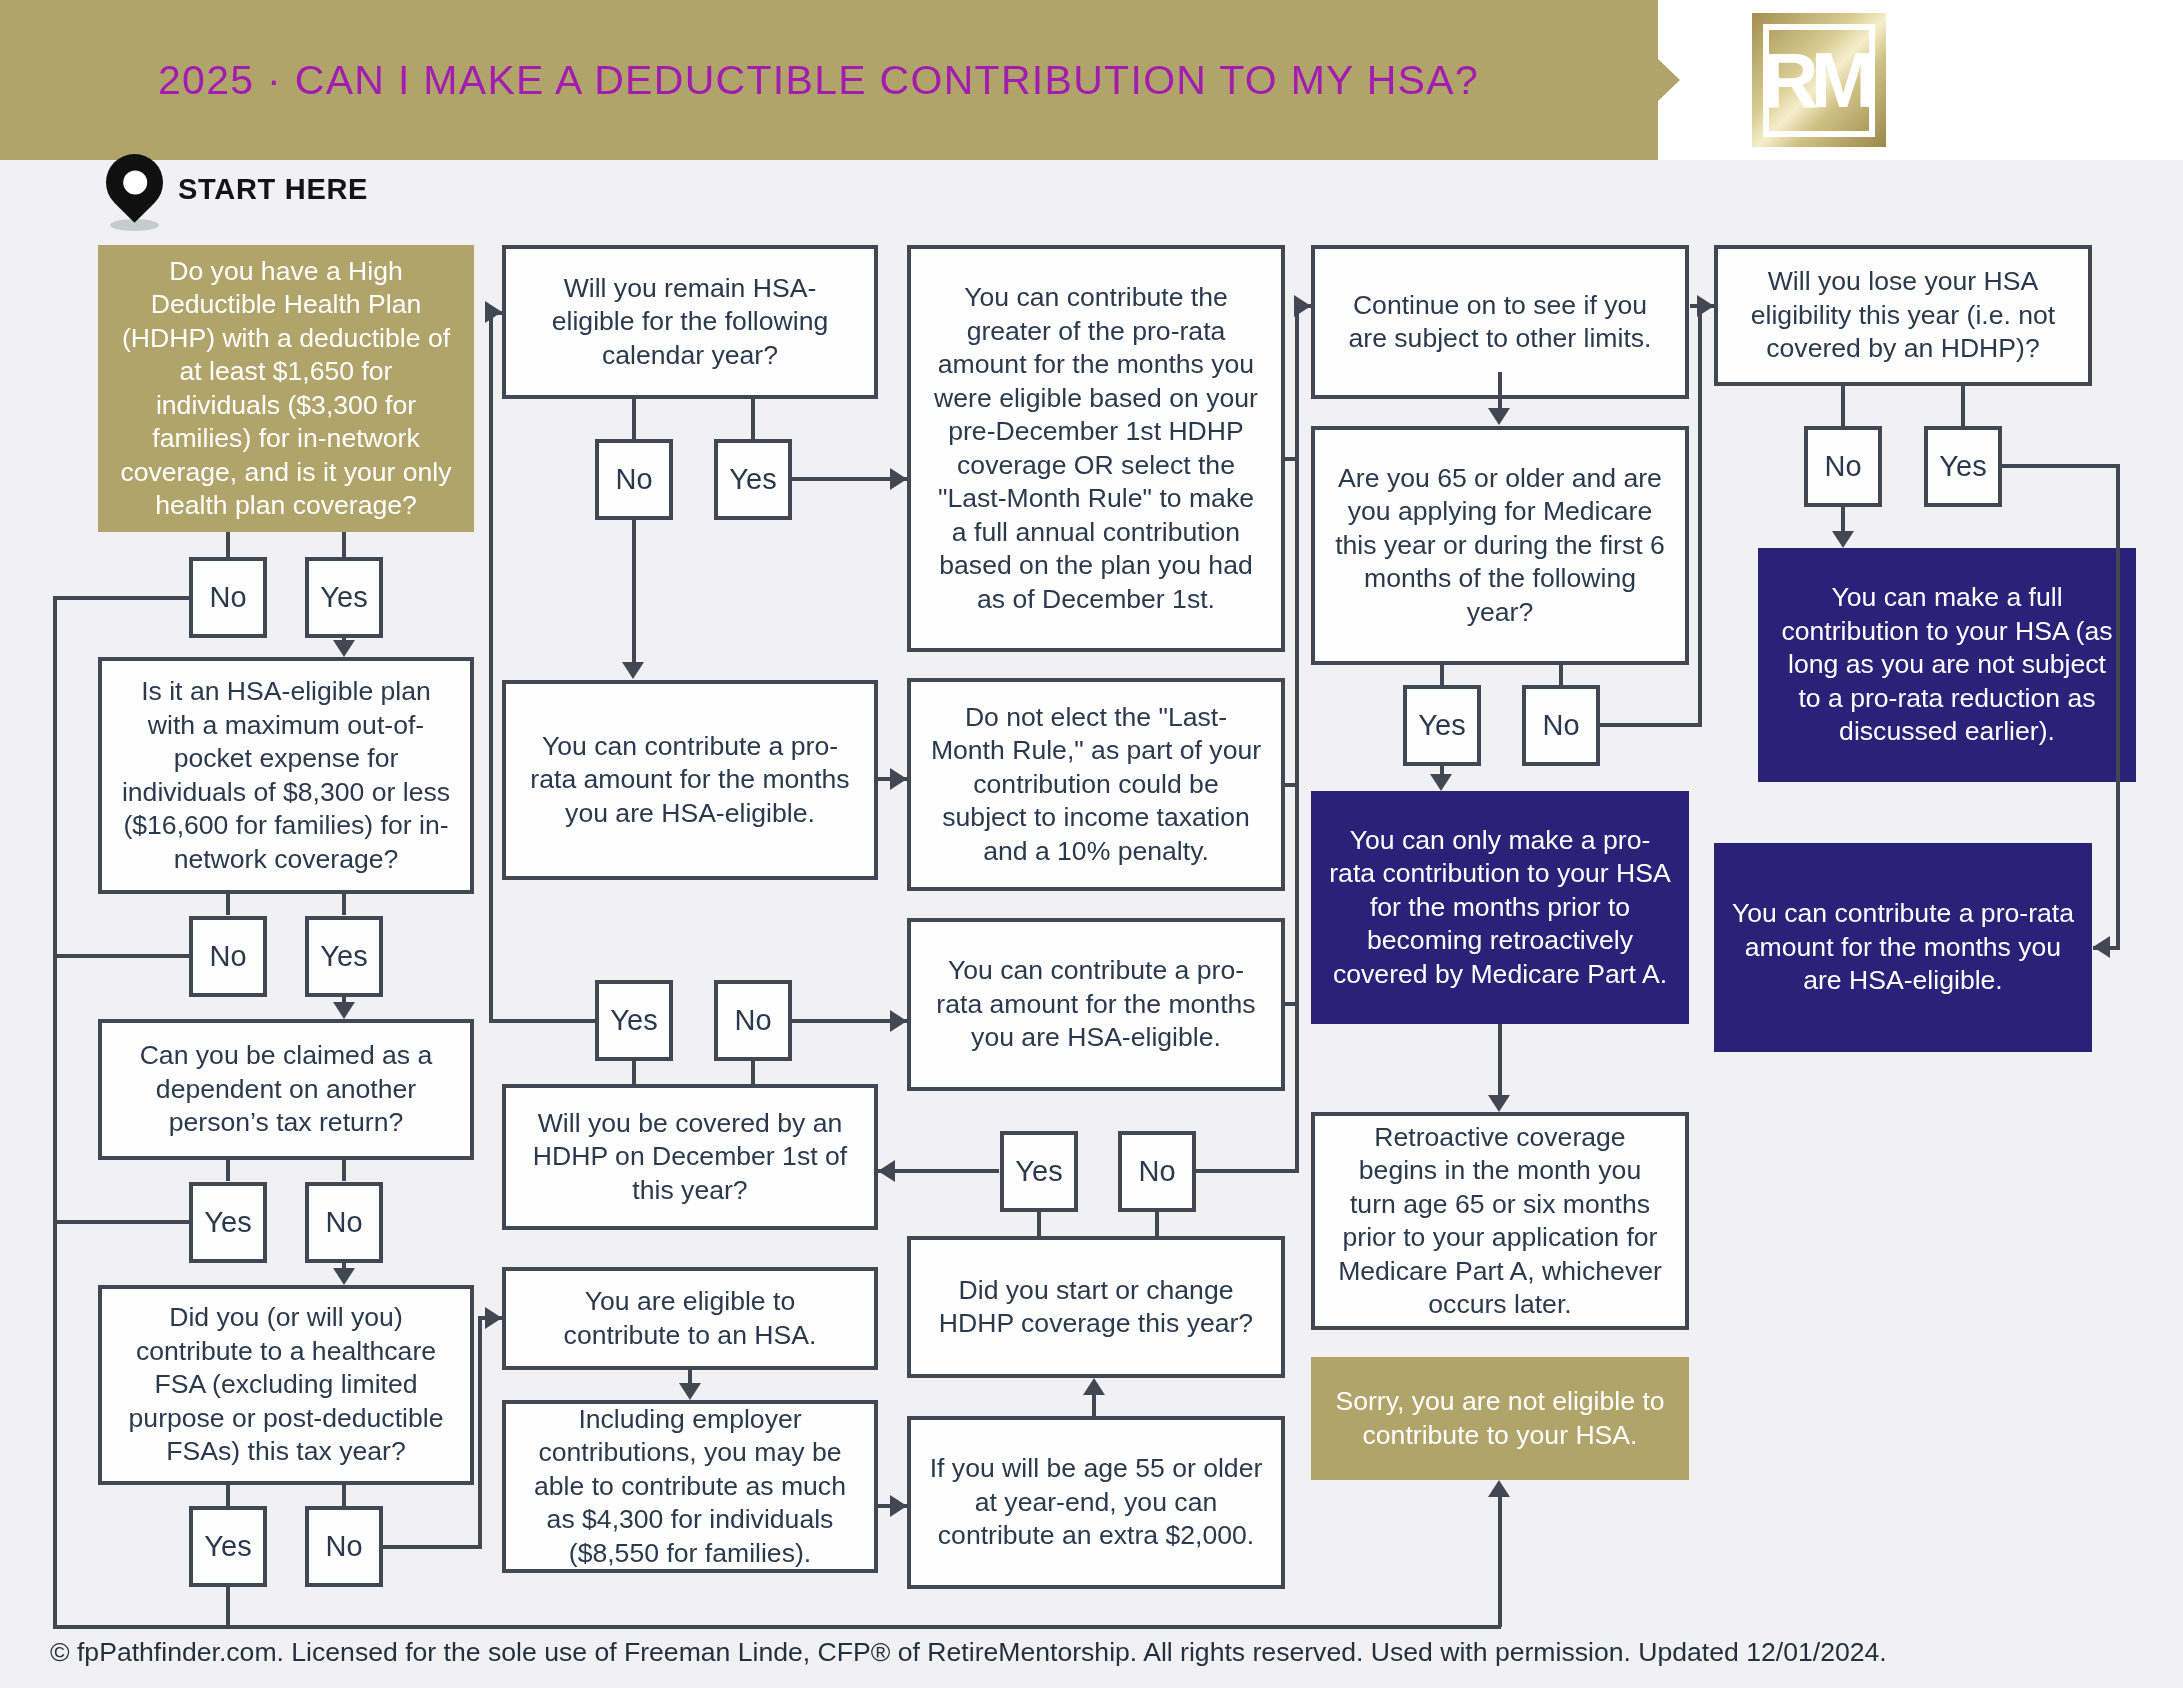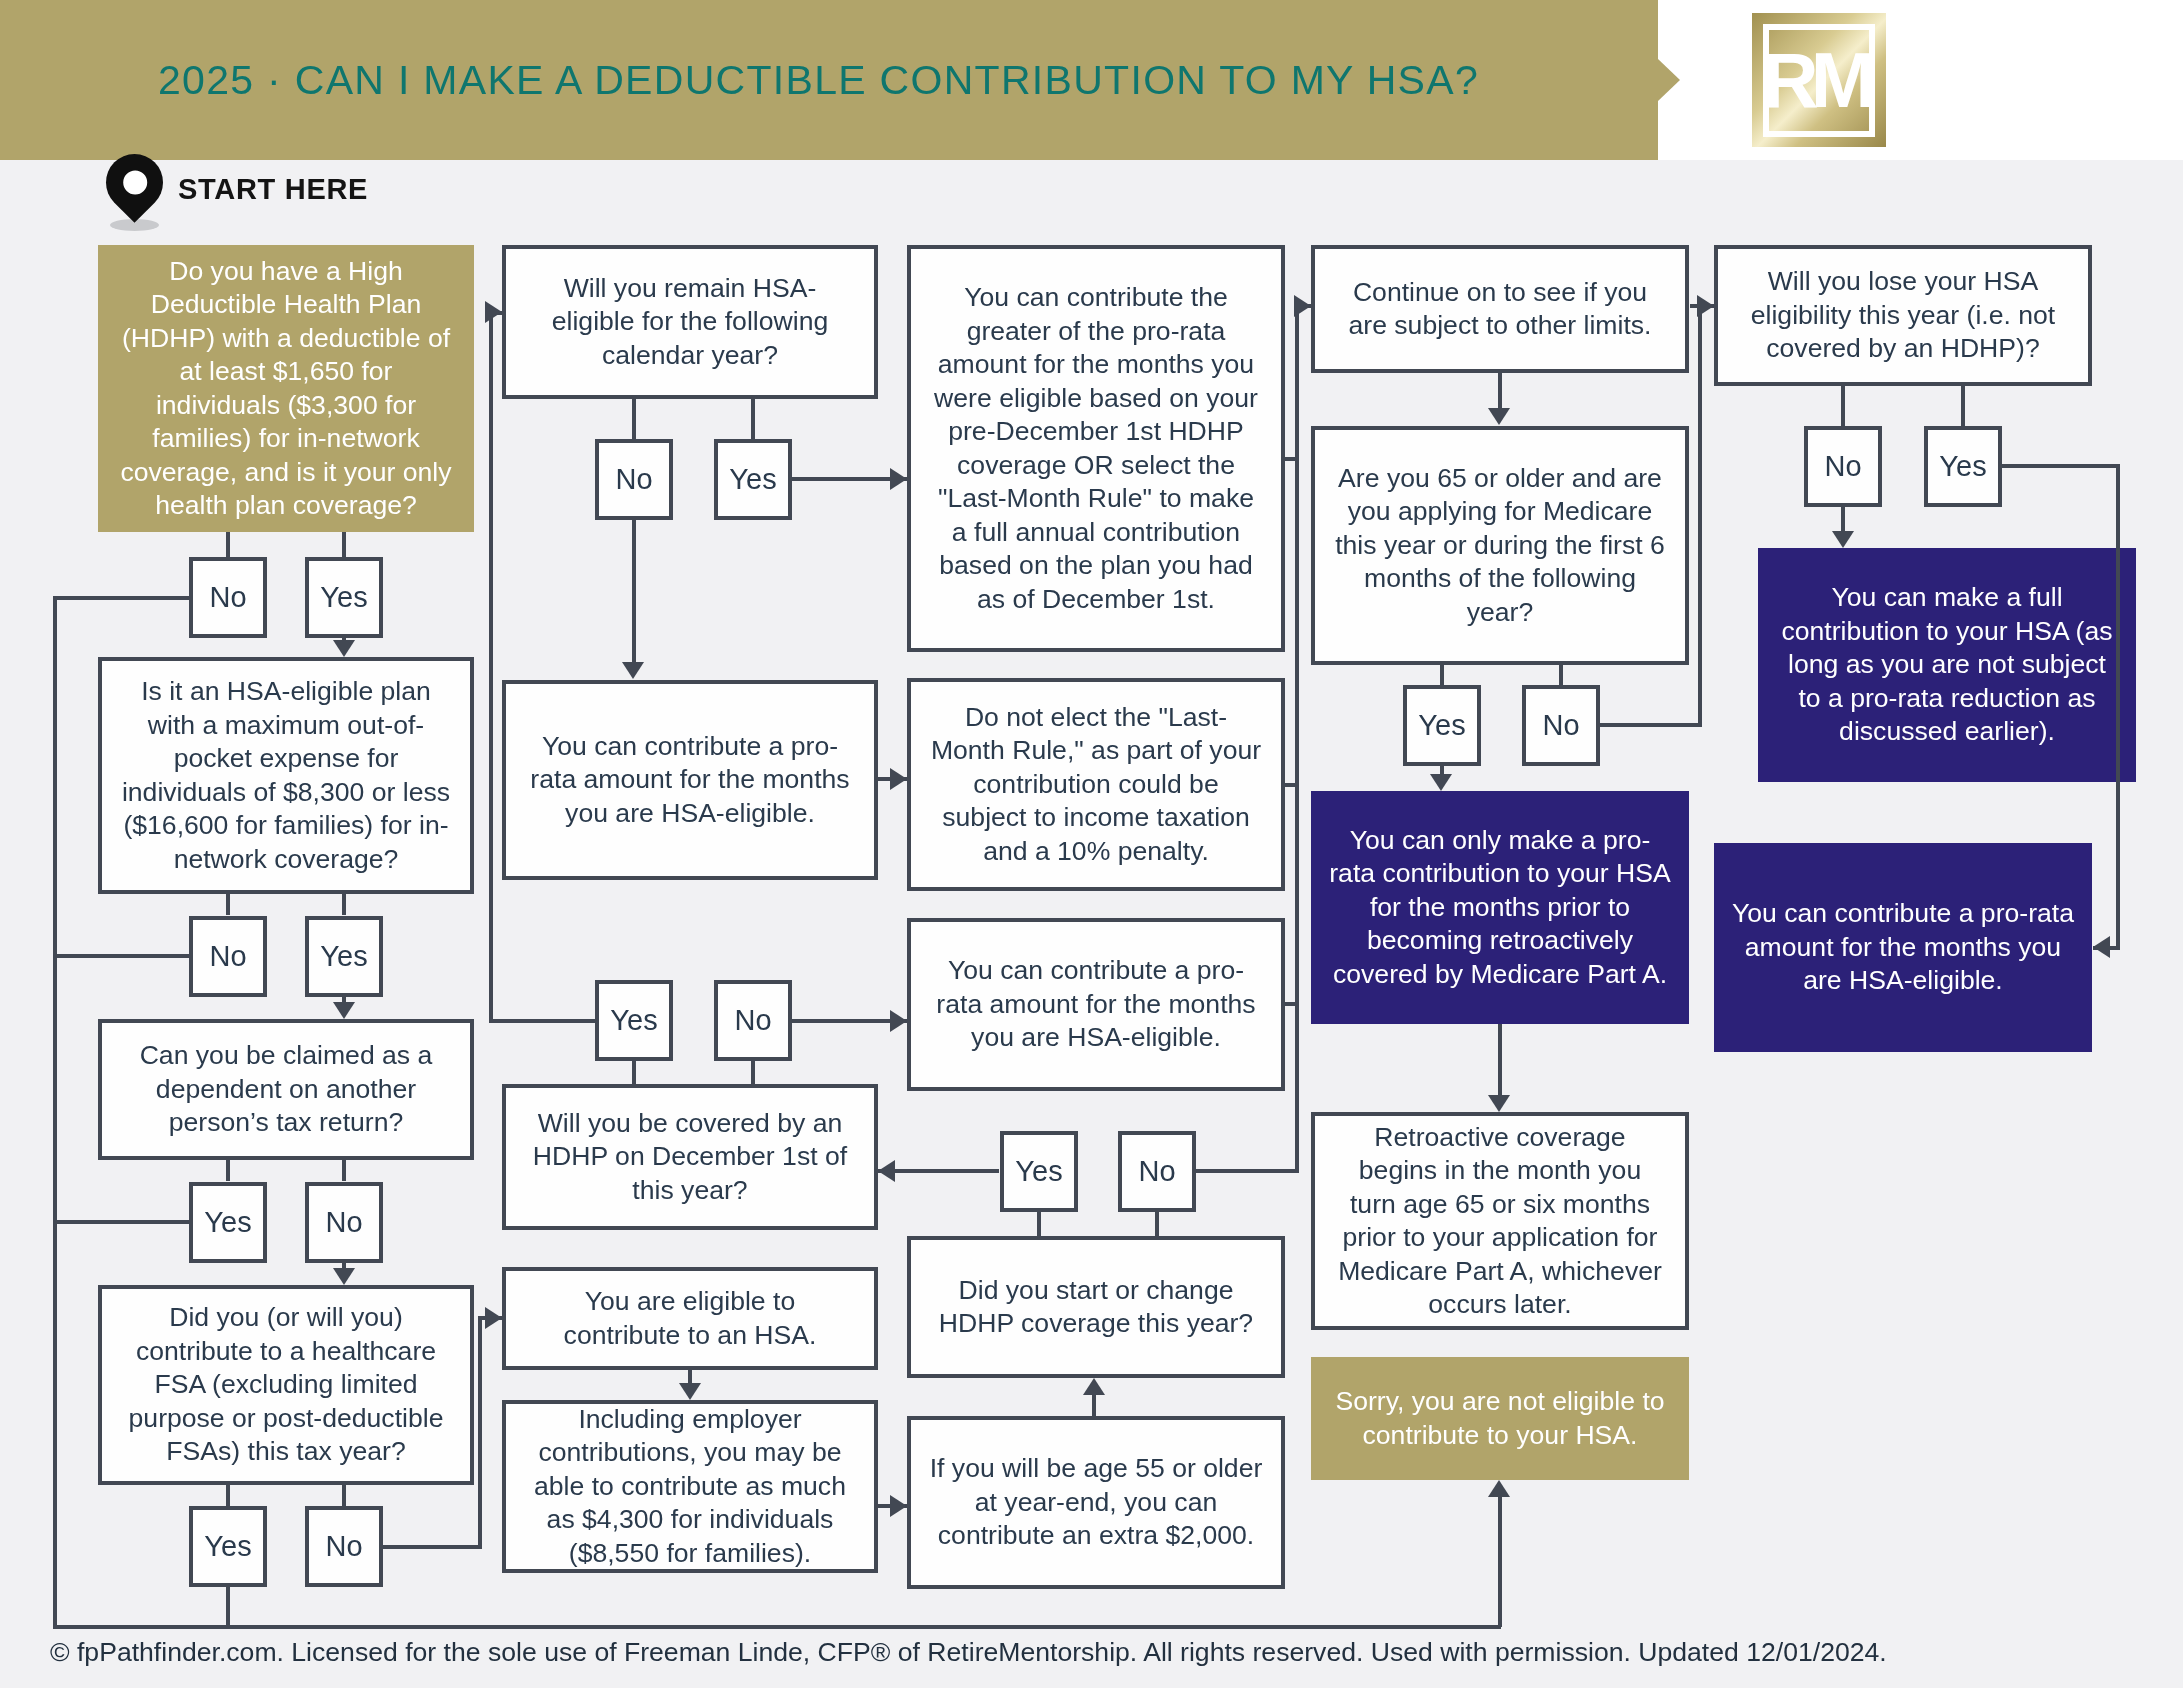--- a/index.html
+++ b/index.html
@@ -10,21 +10,21 @@
   }
   .canvas { position:absolute; left:0; top:0; width:2183px; height:1688px; overflow:hidden; }
 
   
   .topbar   { position:absolute; left:0; top:0; width:1658px; height:160px; background:#b1a46a; }
   .topchev  { position:absolute; left:1658px; top:59px; width:0; height:0;
               border-top:21px solid transparent; border-bottom:21px solid transparent;
               border-left:22.6px solid #b1a46a; }
   .topwhite { position:absolute; left:1658px; top:0; width:525px; height:160px; background:#ffffff; }
   .title    { position:absolute; left:158px; top:0; height:160px; display:flex; align-items:center;
-              font-size:41px; font-weight:300; letter-spacing:1.3px; color:#0f766e; white-space:nowrap; }
+              font-size:41px; font-weight:300; letter-spacing:1.3px; color:#a21caf; white-space:nowrap; }
   .logo     { position:absolute; left:1752px; top:13.3px; width:134px; height:134px;
               background:linear-gradient(135deg,#a1904f 0%,#d8cb91 38%,#f5eecb 52%,#cfc083 66%,#99884a 100%);
               display:flex; align-items:center; justify-content:center; }
   .logo-frame { position:absolute; left:10.6px; top:10.6px; right:10.6px; bottom:10.6px; border:6px solid #ffffff; }
   .logo-text  { position:relative; font-size:78px; font-weight:bold; color:#ffffff; letter-spacing:-8px; padding-right:8px; }
 
   
   .pin { position:absolute; left:106px; top:154px; width:57px; height:57px; background:#101010;
          border-radius:50% 50% 50% 0; transform:rotate(-45deg); }
   .pin::after { content:''; position:absolute; left:16.6px; top:16.6px; width:24px; height:24px;
@@ -107,21 +107,21 @@
   <div class="node white" style="left:907px; top:918px; width:378px; height:173px;">
       <span>You can contribute a pro-rata amount for the months you are HSA-eligible.</span>
     </div>
   <div class="node white" style="left:907px; top:1236px; width:378px; height:142px;">
       <span>Did you start or change HDHP coverage this year?</span>
     </div>
   <div class="node white" style="left:907px; top:1416px; width:378px; height:173px;">
       <span>If you will be age 55 or older at year-end, you can contribute an extra $2,000.</span>
     </div>
 
-  <div class="node white" style="left:1311px; top:245px;  width:378px; height:128px;">
+  <div class="node white" style="left:1311px; top:245px;  width:378px; height:154px;">
       <span>Continue on to see if you are subject to other limits.</span>
     </div>
   <div class="node white" style="left:1311px; top:426px;  width:378px; height:239px;">
       <span>Are you 65 or older and are you applying for Medicare this year or during the first 6 months of the following year?</span>
     </div>
   <div class="node purple" style="left:1311px; top:791px; width:378px; height:233px;">
       <span>You can only make a pro-rata contribution to your HSA for the months prior to becoming retroactively covered by Medicare Part A.</span>
     </div>
   <div class="node white" style="left:1311px; top:1112px; width:378px; height:218px;">
       <span>Retroactive coverage begins in the month you turn age 65 or six months prior to your application for Medicare Part A, whichever occurs later.</span>

